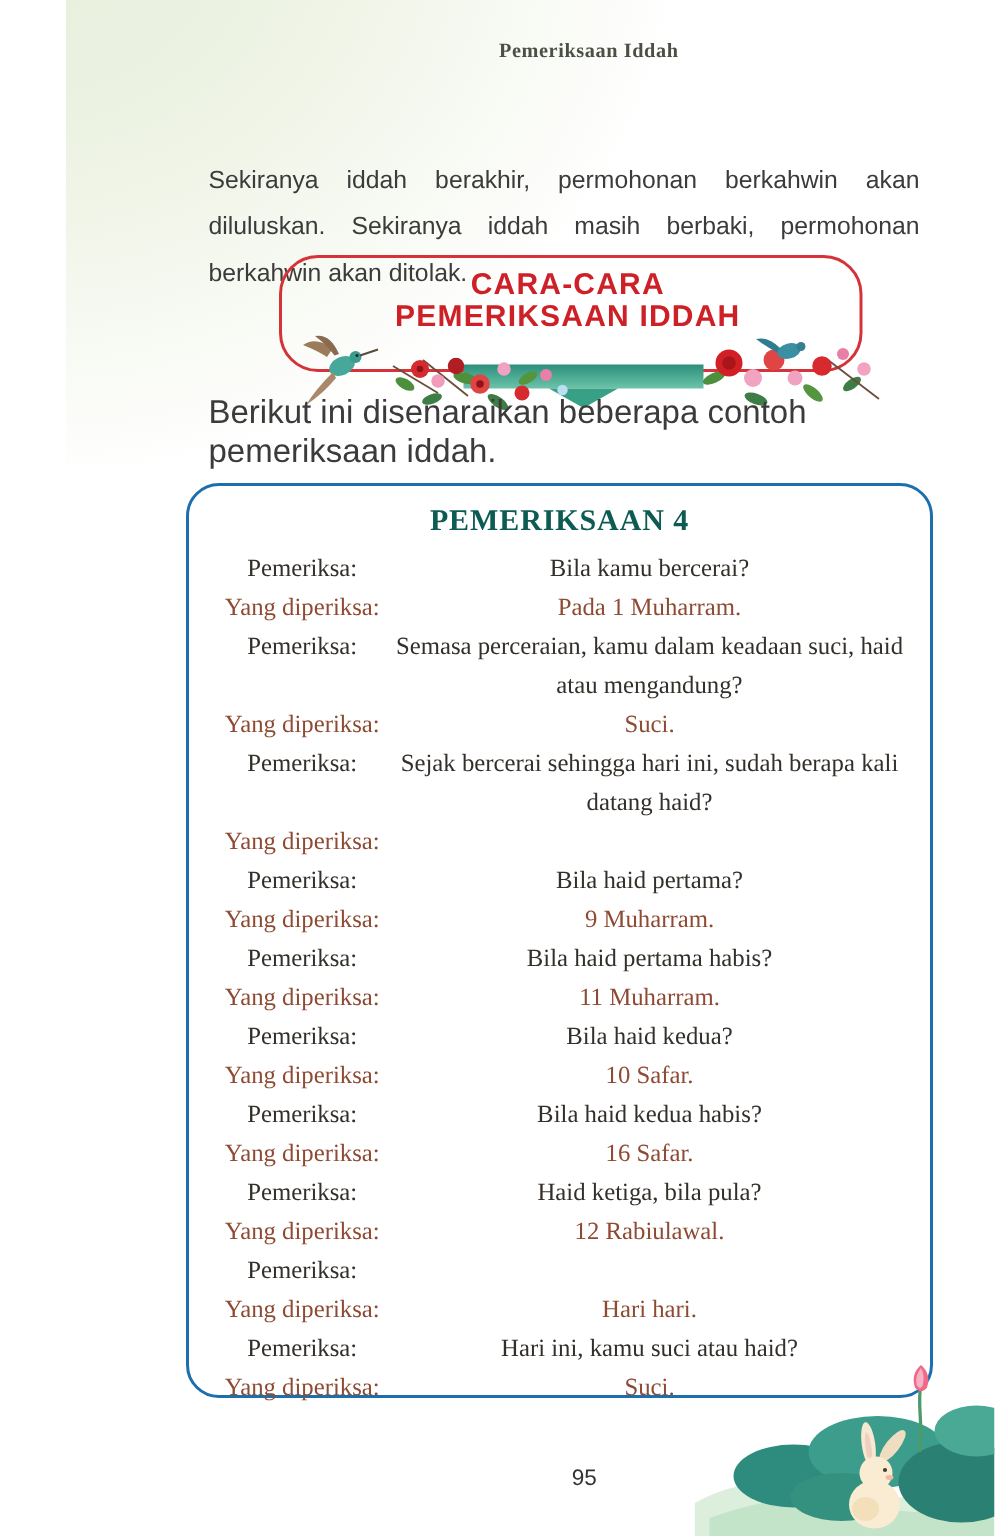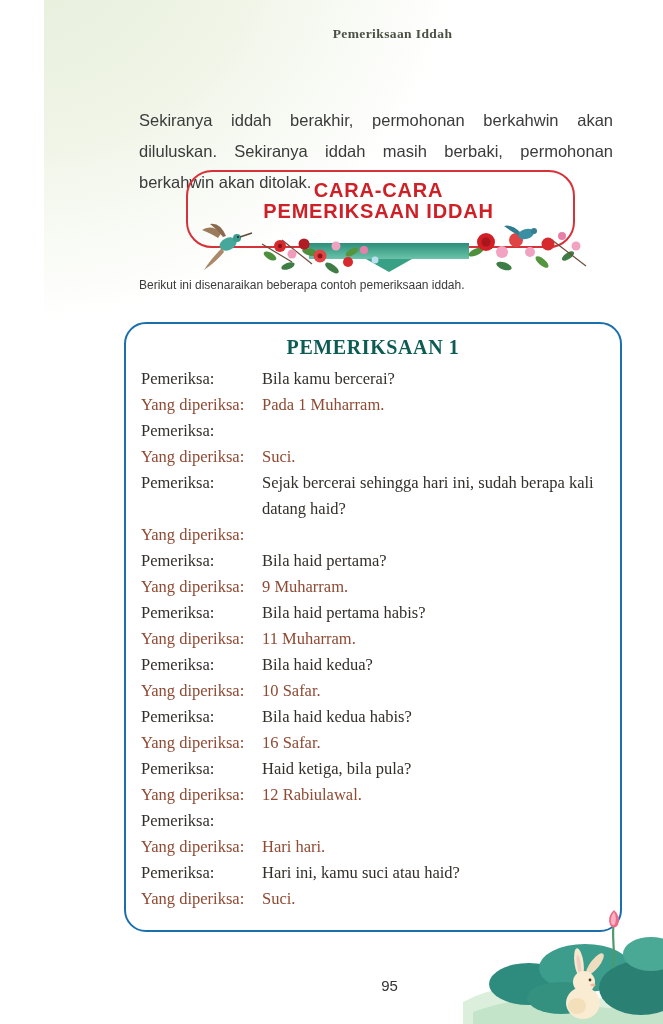--- a/index.html
+++ b/index.html
@@ -58,22 +58,22 @@
     position:absolute;left:322px;top:99px;width:0;height:0;
     border-left:23px solid transparent;
     border-right:23px solid transparent;
     border-top:13px solid #38a085;
   }
   .deco{position:absolute;}
   .deco-left{left:148px;top:62px;width:195px;height:58px;}
   .deco-right{left:412px;top:62px;width:152px;height:56px;}
   
   .lead-text{
-    position:absolute;top:278px;left:95px;width:480px;
-    font-size:12px;color:#3b3b3b;
+    position:absolute;top:262px;left:95px;width:480px;
+    font-size:22px;color:#3b3b3b;
   }
   
   .exam-box{
     position:absolute;left:80px;top:322px;width:498px;height:610px;
     border:2.5px solid #1c6fad;
     border-radius:22px;
     background:#ffffff;
     box-sizing:border-box;
   }
   .exam-title{
@@ -82,21 +82,21 @@
     font-family:"Liberation Serif", serif;
     font-weight:bold;
     font-size:20px;
     letter-spacing:0.6px;
     color:#0d5c54;
   }
   .exam-rows{
     margin-top:7px;
     padding:0 16px 0 15px;
     font-family:"Liberation Serif", serif;
-    font-size:16.5px;line-height:26px;
+    font-size:16.5px;line-height:26px;text-align:center;
   }
   .exam-row{display:flex;}
   .exam-row .speaker{flex:0 0 121px;}
   .exam-row .utterance{flex:1;}
   .row-q{color:#332f2a;}
   .row-a{color:#8e4a33;}
   
   .page-number{
     position:absolute;top:977px;left:0;width:663px;
     text-align:center;
@@ -175,35 +175,36 @@
         <ellipse cx="70" cy="12" rx="8" ry="5" fill="#3a8fa3" transform="rotate(-15 70 12)"></ellipse>
         <path d="M64 10 Q56 2 48 4 Q56 10 62 13 Z" fill="#2f7c8e"></path>
         <circle cx="78" cy="9" r="3" fill="#357f91"></circle>
       </g>
     </svg>
   </div>
 
   <div class="lead-text">Berikut ini disenaraikan beberapa contoh pemeriksaan iddah.</div>
 
   <div class="exam-box">
-    <div class="exam-title">PEMERIKSAAN 1</div>
+    <div class="exam-title">PEMERIKSAAN 4</div>
     <div class="exam-rows">
 
         <div class="exam-row row-q">
           <span class="speaker">Pemeriksa:</span>
           <span class="utterance">Bila kamu bercerai?</span>
         </div>
 
         <div class="exam-row row-a">
           <span class="speaker">Yang diperiksa:</span>
           <span class="utterance">Pada 1 Muharram.</span>
         </div>
 
         <div class="exam-row row-q">
           <span class="speaker">Pemeriksa:</span>
+          <span class="utterance">Semasa perceraian, kamu dalam keadaan suci, haid atau mengandung?</span>
         </div>
 
         <div class="exam-row row-a">
           <span class="speaker">Yang diperiksa:</span>
           <span class="utterance">Suci.</span>
         </div>
 
         <div class="exam-row row-q">
           <span class="speaker">Pemeriksa:</span>
           <span class="utterance">Sejak bercerai sehingga hari ini, sudah berapa kali datang haid?</span>

